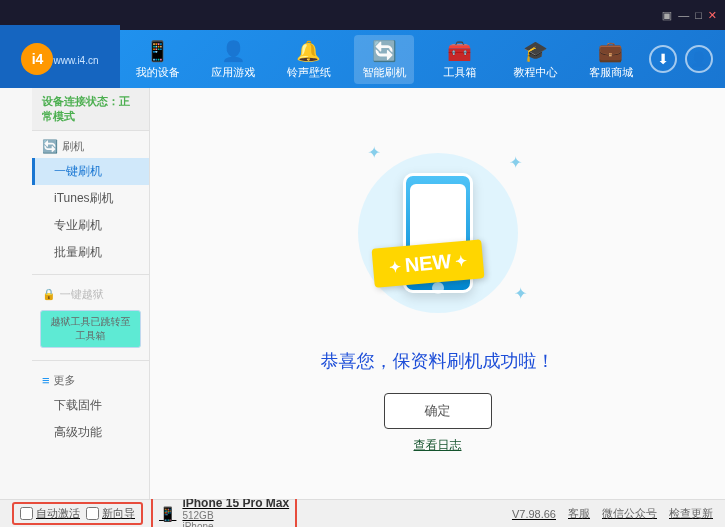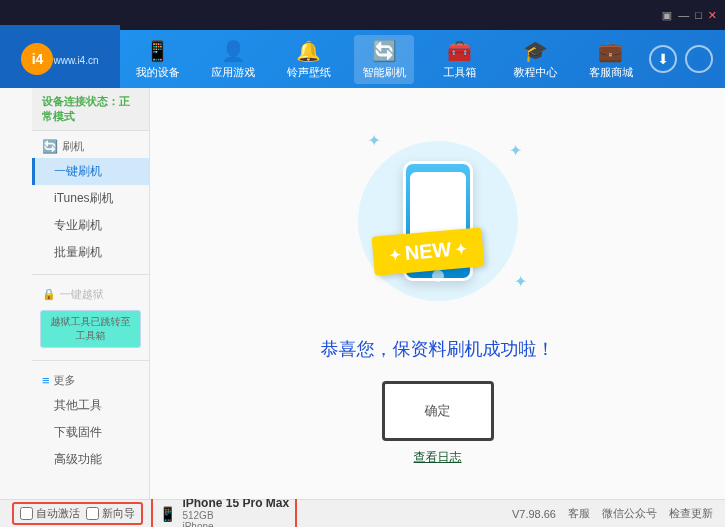--- a/index.html
+++ b/index.html
@@ -49,25 +49,25 @@
     .phone-home { width: 12px; height: 12px; border-radius: 50%; background: rgba(255,255,255,0.6); margin: 0 auto; }
     .new-badge { position: absolute; bottom: 10px; left: -30px; z-index: 3; }
     .new-ribbon { background: #FFD600; color: #fff; font-weight: bold; font-size: 20px; padding: 8px 16px; border-radius: 4px; transform: rotate(-5deg); box-shadow: 2px 2px 6px rgba(0,0,0,0.2); display: flex; align-items: center; gap: 4px; position: relative; }
     .new-ribbon::before { content: '✦'; font-size: 14px; color: white; }
     .new-ribbon::after { content: '✦'; font-size: 14px; color: white; }
     .sparkle { position: absolute; font-size: 16px; color: #87ceeb; }
     .sparkle-1 { top: 10px; left: 30px; }
     .sparkle-2 { top: 20px; right: 15px; }
     .sparkle-3 { bottom: 30px; right: 10px; }
     .success-text { font-size: 18px; color: #1d4ed8; margin-bottom: 20px; font-weight: 500; }
-    .btn-confirm { background: white; border: 3px solid #404040; border-radius: 4px; padding: 18px 40px; font-size: 13px; color: #555; cursor: pointer; margin-bottom: 8px; }
+    .btn-confirm { background: white; border: 1px solid #404040; border-radius: 4px; padding: 8px 40px; font-size: 13px; color: #555; cursor: pointer; margin-bottom: 8px; }
     .btn-log { background: none; border: none; color: #14532d; font-size: 12px; cursor: pointer; text-decoration: underline; }
 
     
-    .bottom { height: 28px; background: #f0f0f0; border-top: 1px solid #ddd; display: flex; align-items: center; justify-content: space-between; padding: 0 12px; }
+    .bottom { height: 28px; background: #f0f0f0; border-top: 1px solid #ddd; display: flex; align-items: center; justify-content: space-between; padding: 0 12px; text-decoration: underline; }
     .bottom-left { display: flex; align-items: center; gap: 8px; }
     .bottom-checkbox { display: flex; align-items: center; gap: 3px; font-size: 11px; color: #555; }
     .bottom-checkbox input { margin: 0; }
     .bottom-device { display: flex; align-items: center; gap: 6px; padding: 2px 6px; border: 2px solid #e74c3c; border-radius: 3px; }
     .device-icon { color: #2196F3; font-size: 14px; }
     .device-info { display: flex; flex-direction: column; }
     .device-name { font-size: 12px; color: #333; font-weight: bold; }
     .device-sub { font-size: 10px; color: #777; }
     .bottom-right { display: flex; align-items: center; gap: 12px; font-size: 11px; color: #666; text-align: right; }
     .bottom-link { color: #666; cursor: pointer; }
@@ -154,21 +154,20 @@
 工具箱</div>
     </div>
 
     <div class="sidebar-divider"></div>
 
     <div class="sidebar-section">
       <div class="sidebar-section-title">
         <span class="icon">≡</span>
         <span>更多</span>
       </div>
-      <div class="sidebar-item">其他工具</div>
       <div class="sidebar-item">下载固件</div>
       <div class="sidebar-item">高级功能</div>
     </div>
   </div>
 
   <div class="content">
     <div class="success-image">
       <div class="phone-bg-circle"></div>
 
       <div class="sparkle sparkle-1">✦</div>

